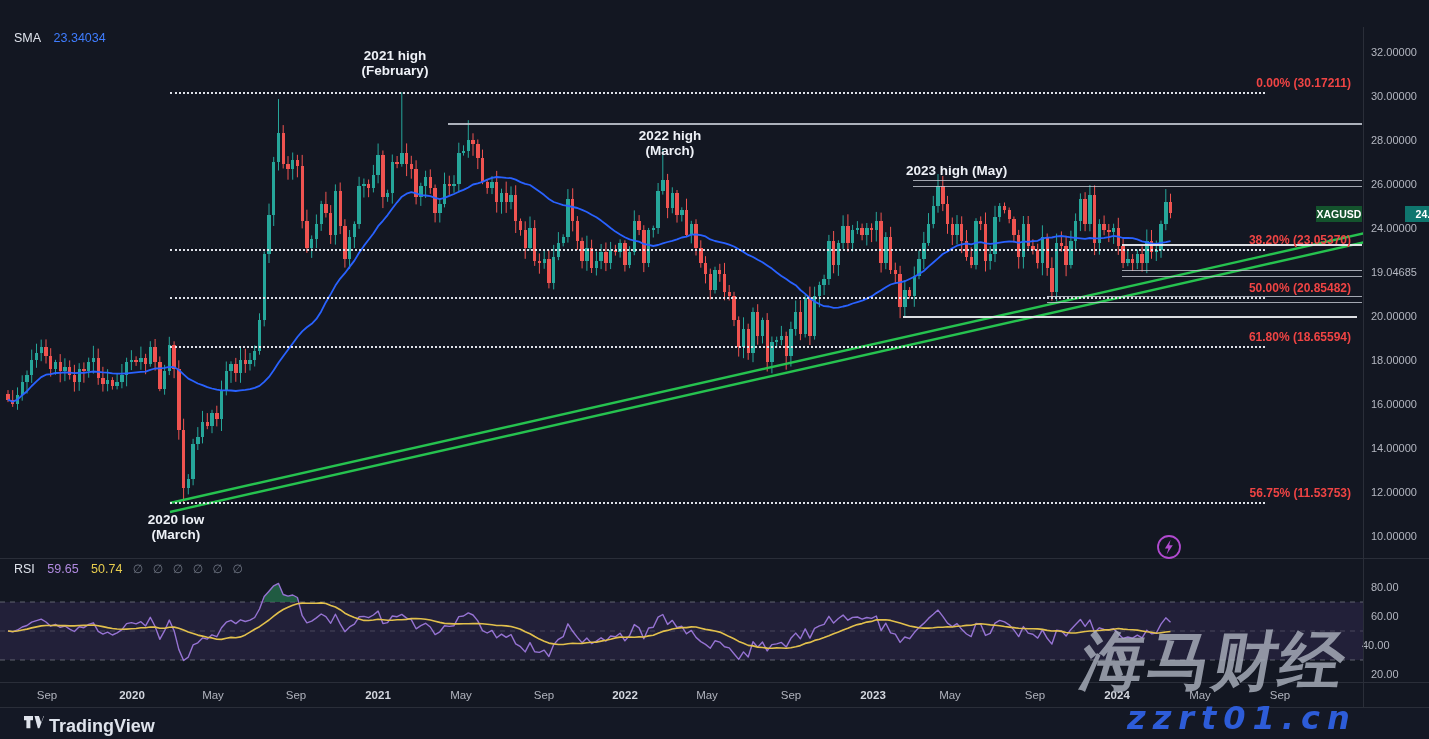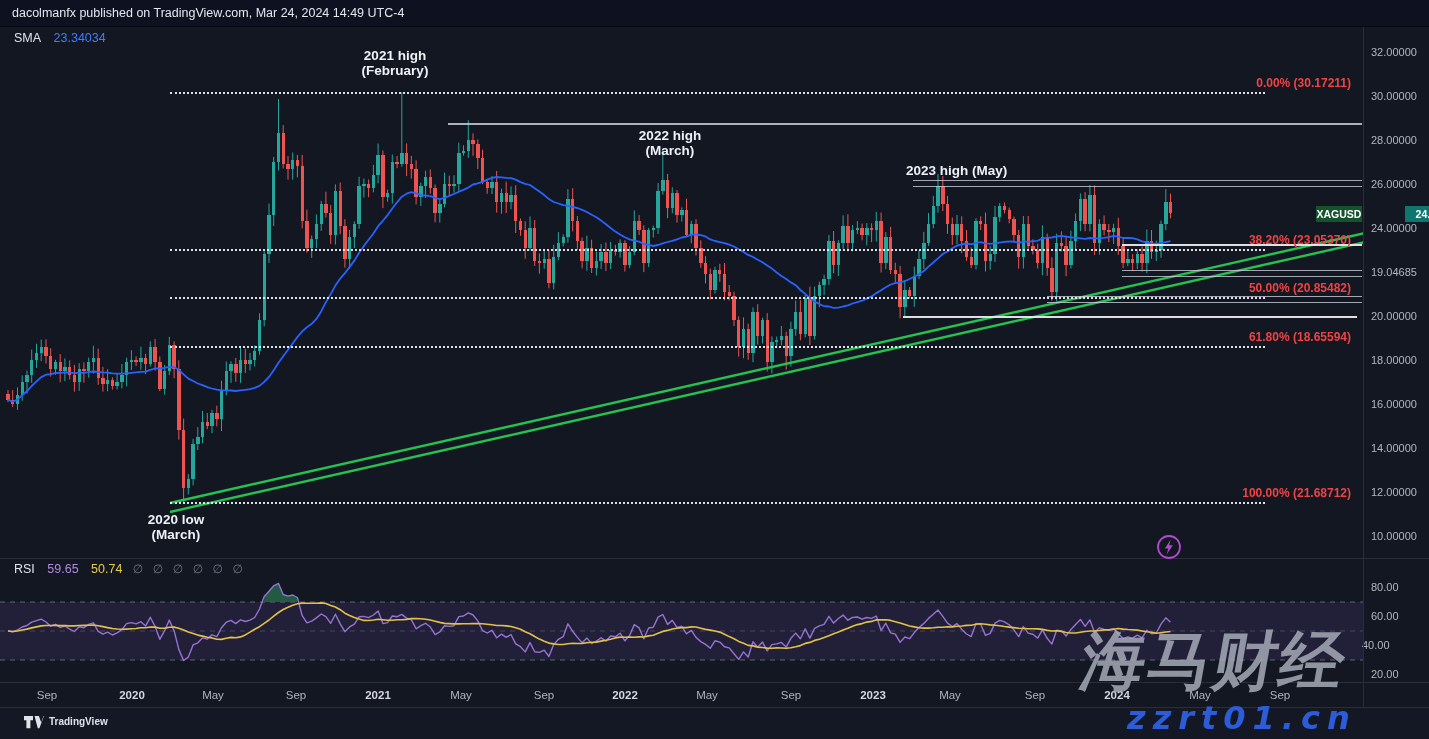--- a/index.html
+++ b/index.html
@@ -58,39 +58,36 @@
   .badge-label{position:absolute;left:1316px;top:206px;width:46px;height:16px;background:#14532d;
                color:#fff;font-size:10.5px;font-weight:700;text-align:center;line-height:16px;z-index:13;}
   .badge-value{position:absolute;left:1364px;top:206px;width:65px;height:16px;background:#0f766e;
                color:#fff;font-size:10.5px;font-weight:700;text-align:center;line-height:16px;z-index:13;margin-left:41px;}
 
   
   .flash{position:absolute;left:1156px;top:534px;width:26px;height:26px;z-index:9;}
 
   
   .bottom-bar{position:absolute;left:0;top:708px;width:1429px;height:31px;background:#141825;z-index:20;}
-  .bottom-bar .brand{position:absolute;left:49px;top:8px;font-size:10px;font-weight:700;color:#dfe3ec;}
+  .bottom-bar .brand{position:absolute;left:49px;top:8px;font-size:18px;font-weight:700;color:#dfe3ec;}
   .tv-logo{position:absolute;left:24px;top:8px;}
 
   
   .wm1{position:absolute;left:1082px;top:618px;z-index:40;font-size:64px;font-weight:700;
        color:rgba(170,176,188,0.82);white-space:nowrap;transform:skewX(-10deg);
        letter-spacing:2px;font-family:"DejaVu Sans",sans-serif;}
   .wm2{position:absolute;left:1094px;top:699px;z-index:40;font-size:32px;font-weight:700;
        font-style:italic;color:#2d5cd8;letter-spacing:7px;white-space:nowrap;
        font-family:"DejaVu Sans",sans-serif;margin-left:33px;}
 </style>
 </head>
 <body>
 
 <div class="screen">
 
-  <div class="header">
-    <span>dacolmanfx published on TradingView.com, Mar 24, 2024 14:49 UTC-4</span>
-  </div>
 
   <svg id="plot" xmlns="http://www.w3.org/2000/svg">
       <rect x="0" y="575" width="1363" height="58" fill="rgba(126,95,200,0.14)"></rect>
       <line x1="0" x2="1363" y1="575" y2="575" stroke="#787b86" stroke-opacity="0.75" stroke-width="1" stroke-dasharray="5,5"></line>
       <line x1="0" x2="1363" y1="604" y2="604" stroke="#787b86" stroke-opacity="0.45" stroke-width="1" stroke-dasharray="5,5"></line>
       <line x1="0" x2="1363" y1="633" y2="633" stroke="#787b86" stroke-opacity="0.75" stroke-width="1" stroke-dasharray="5,5"></line>
       <line x1="8.0" x2="8.0" y1="363.1" y2="375.1" stroke="#ef5350" stroke-width="1"></line>
       <rect x="6.3" y="367.1" width="3.4" height="5.5" fill="#ef5350" shape-rendering="crispEdges"></rect>
       <line x1="12.7" x2="12.7" y1="363.1" y2="379.9" stroke="#ef5350" stroke-width="1"></line>
       <rect x="11.0" y="372.6" width="3.4" height="4.4" fill="#ef5350" shape-rendering="crispEdges"></rect>
@@ -593,21 +590,21 @@
   <div id="levels">
       <div class="fib-line" style="top:92.2px"></div>
       <div class="fib-label" style="top:76.2px">0.00% (30.17211)</div>
       <div class="fib-line" style="top:248.8px"></div>
       <div class="fib-label" style="top:232.8px">38.20% (23.05370)</div>
       <div class="fib-line" style="top:297.2px"></div>
       <div class="fib-label" style="top:281.2px">50.00% (20.85482)</div>
       <div class="fib-line" style="top:345.6px"></div>
       <div class="fib-label" style="top:329.6px">61.80% (18.65594)</div>
       <div class="fib-line" style="top:502.2px"></div>
-      <div class="fib-label" style="top:486.2px">100.00% (21.68712)</div>
+      <div class="fib-label" style="top:486.2px">56.75% (11.53753)</div>
       <div class="lvl lvl-solid" style="left:448px;width:914px;top:122.9px"></div>
       <div class="lvl lvl-double" style="left:913px;width:449px;top:180.0px"></div>
       <div class="lvl lvl-bright" style="left:1122px;width:240px;top:243.5px"></div>
       <div class="lvl lvl-double" style="left:1122px;width:240px;top:269.5px"></div>
       <div class="lvl lvl-double" style="left:1047px;width:315px;top:296.3px"></div>
       <div class="lvl lvl-bright" style="left:903px;width:454px;top:316.1px"></div>
     </div>
 
   <div class="legend legend-main">
     <span class="lt">SMA</span>

